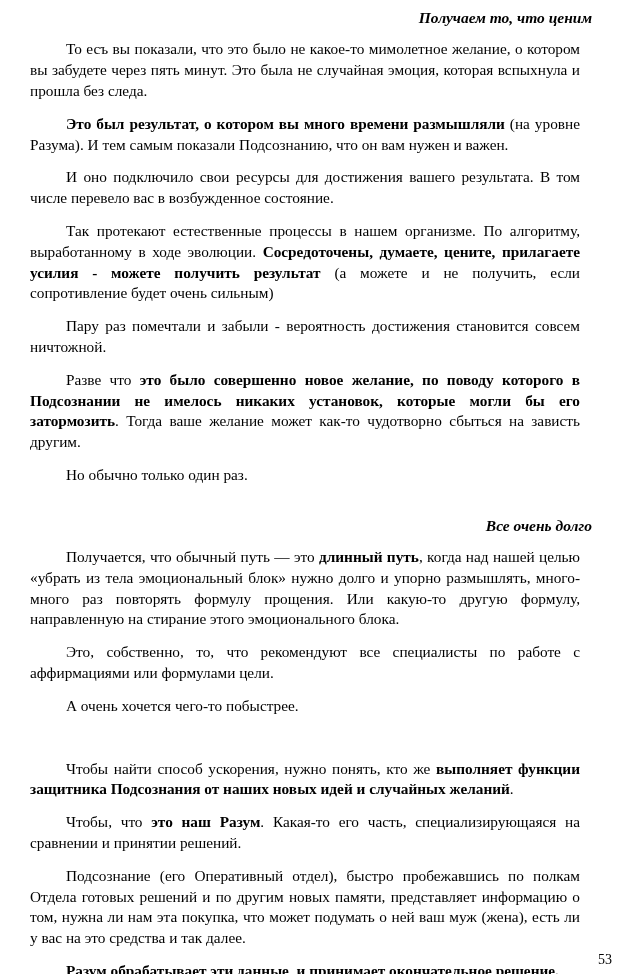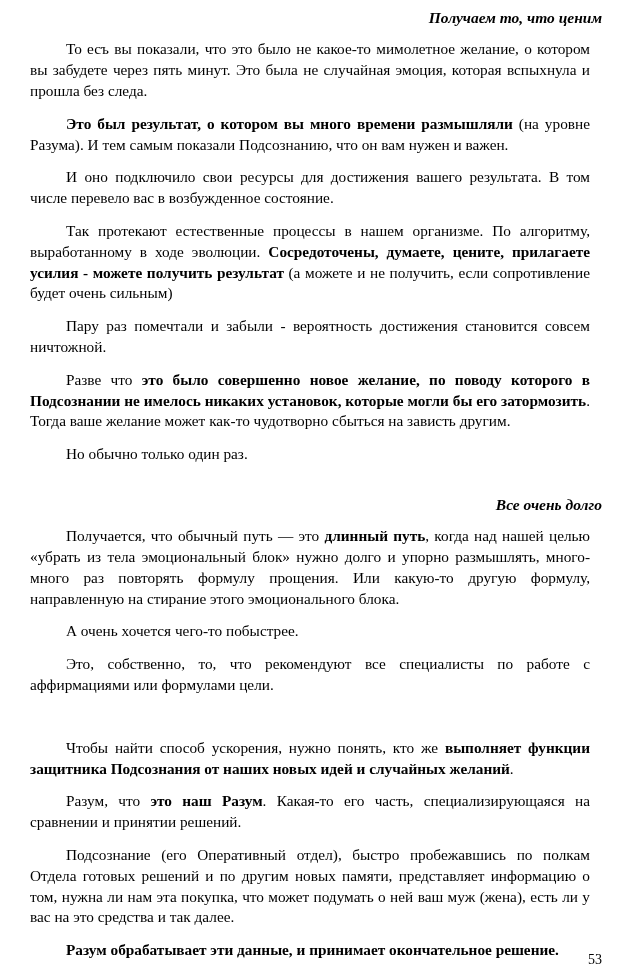--- a/index.html
+++ b/index.html
@@ -12,21 +12,21 @@
     height: 974px;
     font-family: "Liberation Serif", serif;
     color: #000000;
     overflow: hidden;
   }
   .page {
     position: relative;
     width: 620px;
     height: 974px;
     box-sizing: border-box;
-    padding: 8px 18px 0 18px;
+    padding: 8px 28px 0 18px;
   }
   .heading {
     text-align: right;
     font-weight: bold;
     font-style: italic;
     font-size: 15.5px;
     margin: 0 0 2px 0;
     line-height: 1.25;
   }
   p.para {
@@ -38,21 +38,21 @@
     hyphens: none;
   }
   p.para.gap {
     margin-top: 12px;
   }
   b {
     font-weight: bold;
   }
   .pageno {
     position: absolute;
-    right: 18px;
+    right: 8px;
     bottom: 6px;
     font-size: 14px;
     text-align: right;
     font-family: Liberation Serif, serif;
   }
   .spacer-md { height: 18px; }
 </style>
 </head>
 <body>
 
@@ -67,27 +67,27 @@
     <p class="para"><span>Пару раз помечтали и забыли -  вероятность  достижения становится совсем ничтожной.</span></p>
     <p class="para"><span> Разве что </span><b>это было совершенно новое желание, по поводу которого в Подсознании  не  имелось  никаких  установок,  которые  могли  бы  его затормозить</b><span>. Тогда ваше желание может как-то чудотворно сбыться на зависть другим.</span></p>
     <p class="para gap"><span>Но обычно только один раз.</span></p>
   </div>
 
   <div class="spacer-md"></div>
 
   <div>
     <div class="heading">Все очень долго</div>
     <p class="para"><span>Получается, что обычный путь — это  </span><b>длинный путь</b><span>, когда над нашей целью  «убрать из тела эмоциональный блок» нужно долго и упорно размышлять, много-много раз повторять формулу  прощения.  Или какую-то другую формулу, направленную на стирание этого эмоционального блока.</span></p>
+    <p class="para"><span>Это, собственно, то, что рекомендуют все специалисты по работе с аффирмациями или  формулами цели.</span></p>
     <p class="para"><span>А очень хочется чего-то побыстрее.</span></p>
-    <p class="para"><span>Это, собственно, то, что рекомендуют все специалисты по работе с аффирмациями или  формулами цели.</span></p>
   </div>
 
   <div class="spacer-md"></div>
 
   <div>
     <p class="para"><span>Чтобы найти способ ускорения, нужно понять, кто же </span><b>выполняет функции защитника Подсознания от наших новых идей и случайных желаний</b><span>.</span></p>
-    <p class="para gap"><span>Разум, что </span><b>это наш Разум</b><span>. Какая-то его часть, специализирующаяся на сравнении и принятии решений.</span></p>
+    <p class="para gap"><span>Чтобы, что </span><b>это наш Разум</b><span>. Какая-то его часть, специализирующаяся на сравнении и принятии решений.</span></p>
     <p class="para gap"><span>Подсознание (его Оперативный отдел), быстро пробежавшись по   полкам Отдела готовых решений и по другим новых памяти,   представляет информацию о том, нужна ли нам эта покупка, что  может подумать о ней ваш муж (жена), есть ли у вас на это средства и так далее.</span></p>
     <p class="para gap"><b>Разум обрабатывает эти данные, и принимает окончательное решение.</b></p>
   </div>
 
   <div class="pageno">53</div>
 </div>
 
 </body></html>

